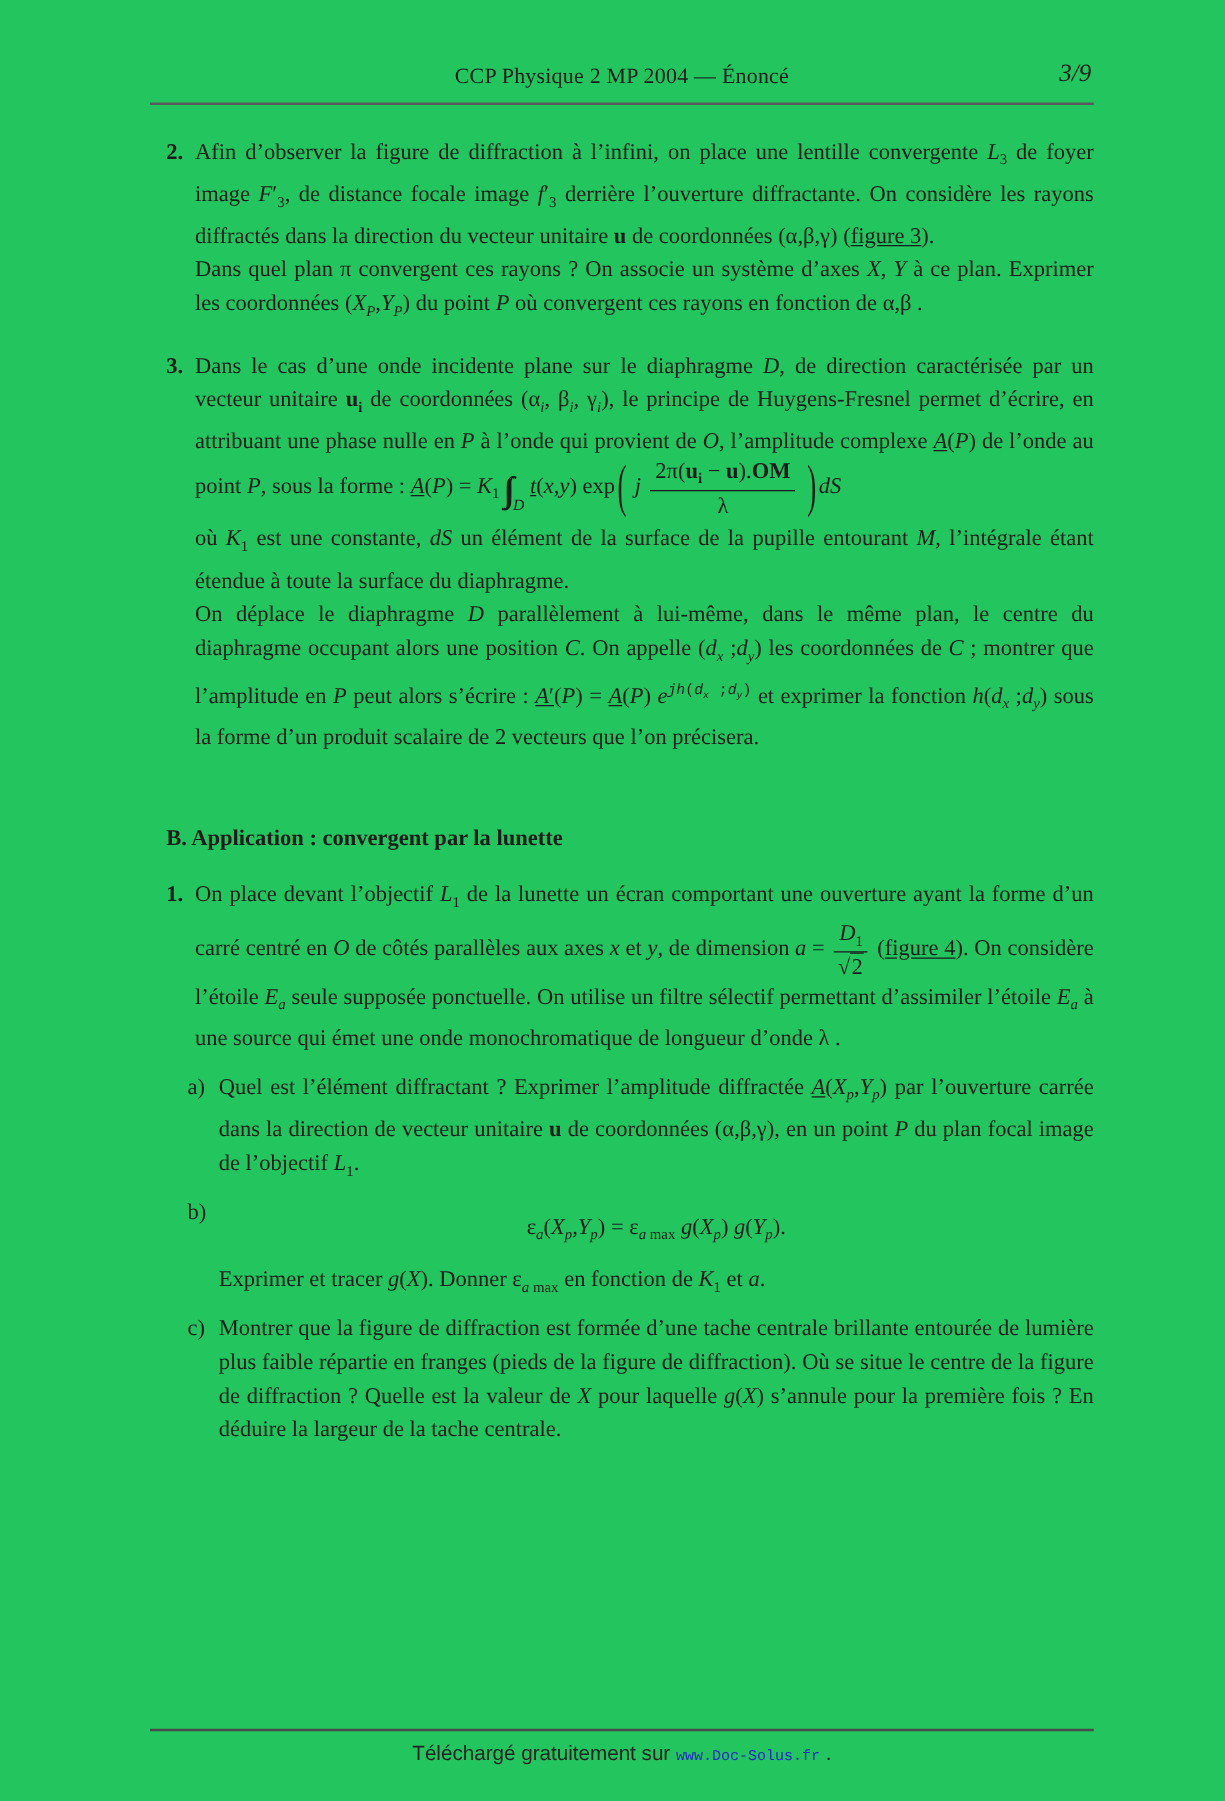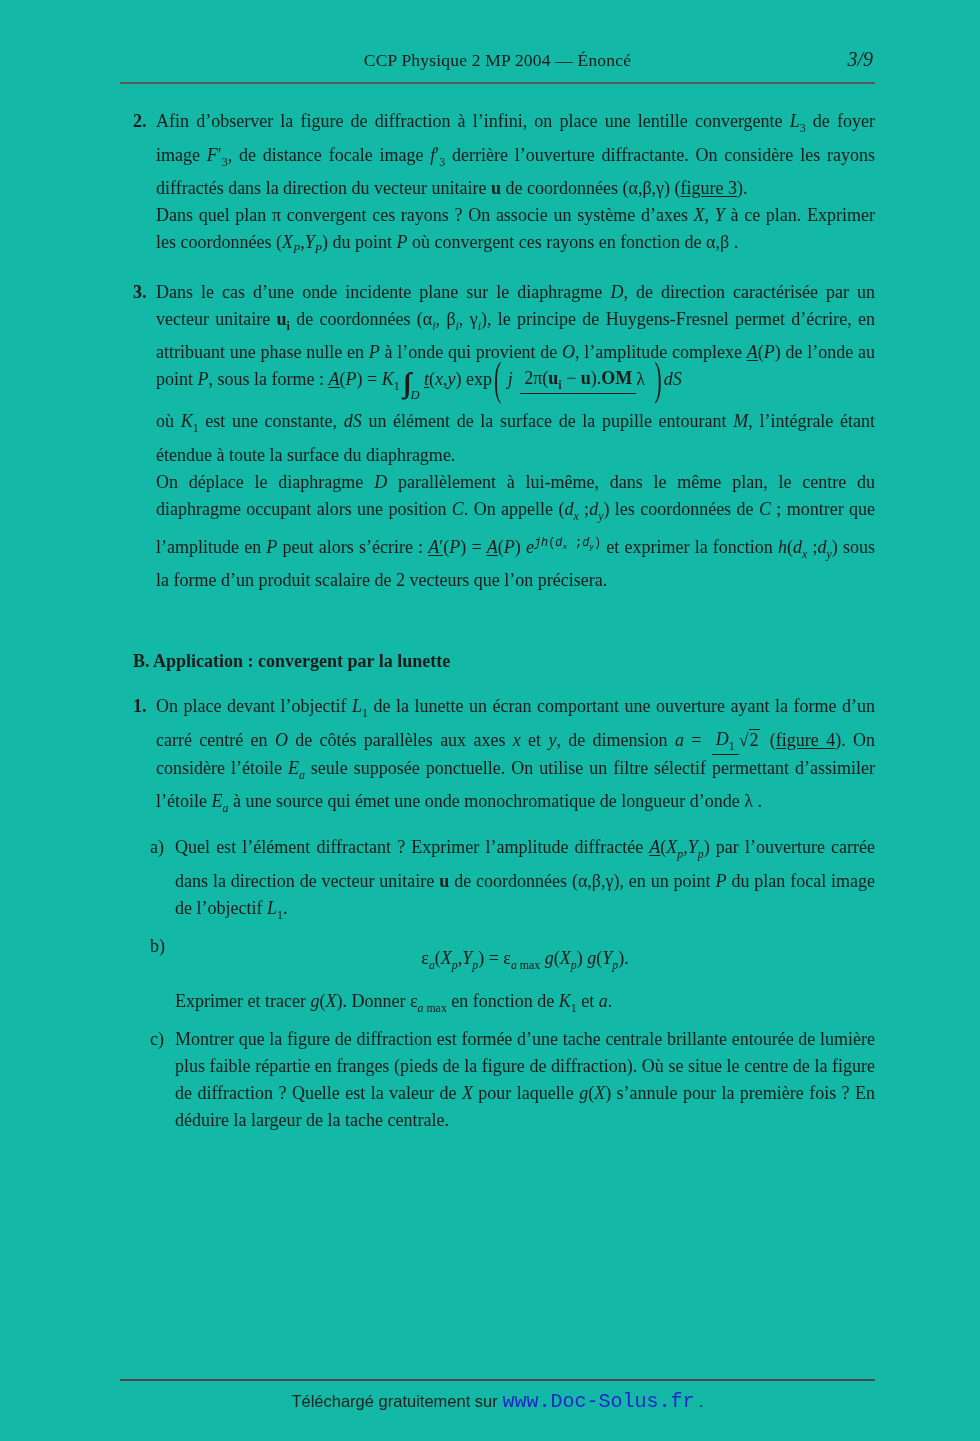--- a/index.html
+++ b/index.html
@@ -1,18 +1,18 @@
 <!DOCTYPE html>
 <html><head>
 <meta charset="utf-8">
 <style>
   html,body{margin:0;padding:0;background:#ffffff;}
   body{width:980px;height:1441px;overflow:hidden;}
   .page{
-    position:relative;width:980px;height:1441px;background:#14b8a6;
+    position:relative;width:980px;height:1441px;background:#22c55e;
     color:#1a1a1a;font-family:"Liberation Serif","DejaVu Serif",serif;
     font-size:18px;
   }
   
   .hdr{position:absolute;top:50px;left:120px;right:105px;}
   .hdr-row{position:relative;height:26px;}
   .hdr-title{display:block;text-align:center;font-size:17.5px;letter-spacing:.2px;}
   .hdr-page{position:absolute;right:2px;top:-2px;font-size:20px;font-style:italic;}
   .hdr-rule{margin-top:6px;height:2px;background:#5a5a5a;}
   
@@ -23,39 +23,39 @@
   .sec-heading{font-weight:bold;margin:54px 0 18px 0;line-height:27px;}
   .subs{margin:12px 0 0 17px;}
   .sub{display:flex;margin-bottom:5px;}
   .sublet{flex:none;width:25px;line-height:27px;}
   .subbody{flex:1;text-align:justify;line-height:27px;}
   .eqline{text-align:center;margin:8px 0 6px 0;line-height:34px;}
   
   .qbody i, .subbody i, .eqline i{font-style:italic;}
   sub{font-size:0.66em;}
   sup{font-size:0.66em;font-family:Liberation Mono, monospace;}
-  .frac{display:inline-flex;vertical-align:middle;
+  .frac{display:inline-flex;flex-direction:column;vertical-align:middle;
         text-align:center;line-height:1.15;margin:0 3px;}
   .frac .fnum{border-bottom:1.4px solid currentColor;padding:0 4px 1px 4px;}
   .frac .fden{padding-top:1px;}
   .bigp{display:inline-block;transform:scaleY(2.15);font-size:1.2em;
         vertical-align:middle;margin:0 2px;line-height:1;}
   .dint{font-size:1.55em;vertical-align:-0.22em;letter-spacing:0;}
   .dint .i2{margin-left:-0.32em;}
   .dint sub{font-size:0.45em;vertical-align:-0.55em;}
   .rad{border-top:1.2px solid currentColor;padding:0 1px;}
   .nowrap{white-space:nowrap;}
   u{text-decoration:underline;text-underline-offset:2px;margin-top:30px;}
   
   .ftr{position:absolute;left:120px;right:105px;bottom:28px;}
   .ftr-rule{height:2px;background:#4a4a4a;margin-bottom:9px;}
   .ftr-text{text-align:center;font-family:"Liberation Sans","DejaVu Sans",sans-serif;
             font-size:16.5px;color:#222;}
   .ftr-link{color:#2323cc;font-family:"Liberation Mono","DejaVu Sans Mono",monospace;
-            font-size:20px;text-decoration:none;cursor:pointer;}
+            font-size:12px;text-decoration:none;cursor:pointer;}
 </style>
 </head>
 <body>
 
 <div class="page">
 
   <header class="hdr">
     <div class="hdr-row">
       <span class="hdr-title">CCP Physique 2 MP 2004 — Énoncé</span>
       <span class="hdr-page">3/9</span>

